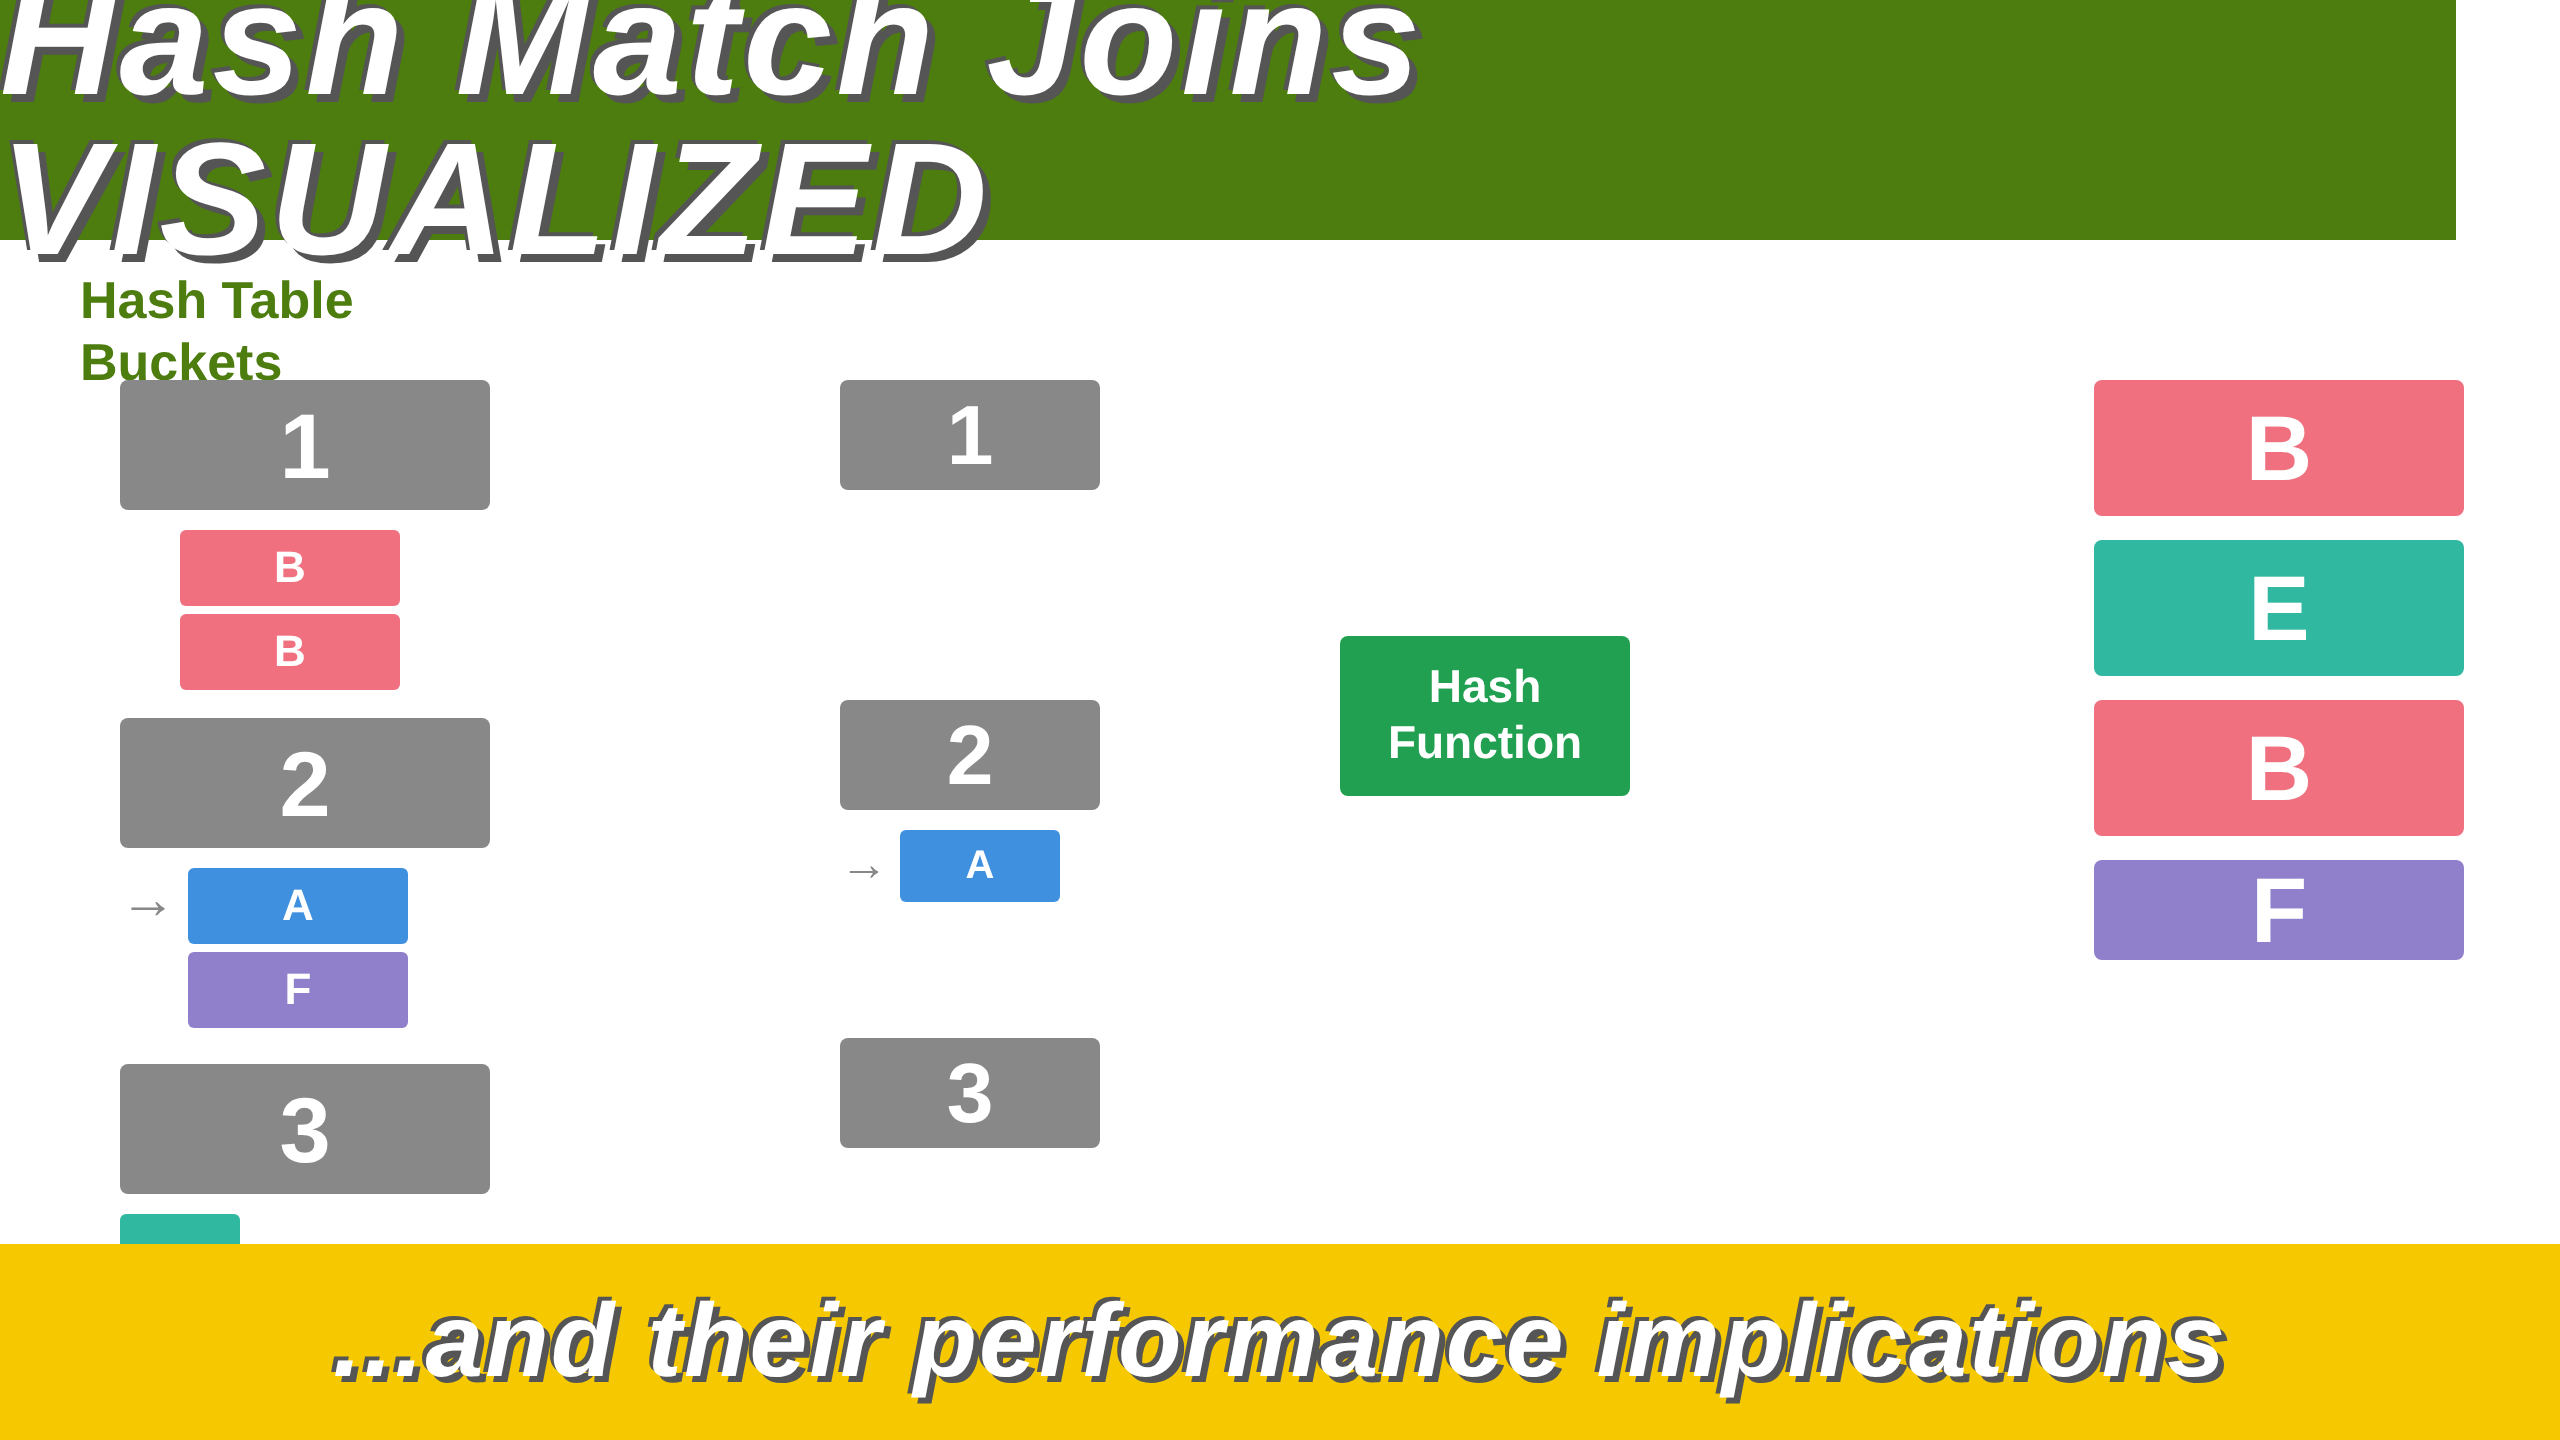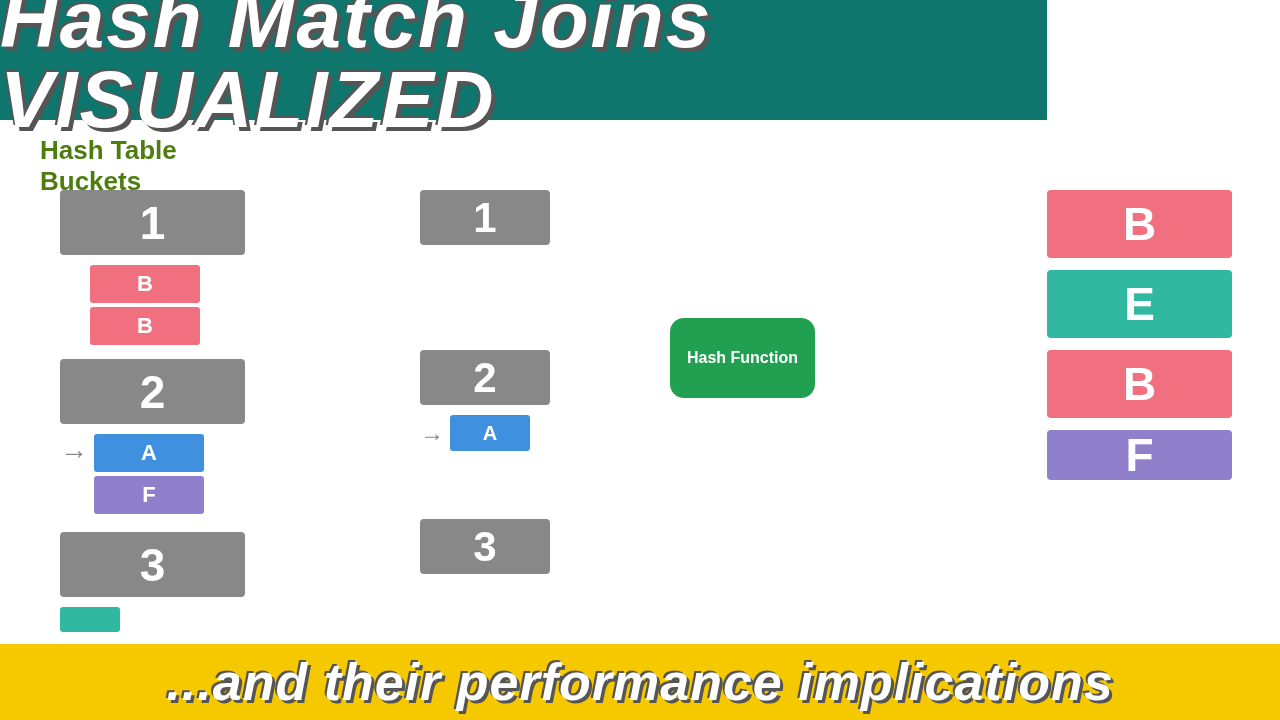--- a/index.html
+++ b/index.html
@@ -10,23 +10,23 @@
       font-family: Arial, sans-serif;
       overflow: hidden;
       position: relative;
     }
 
     
     #top-banner {
       position: absolute;
       top: 0;
       left: 0;
-      width: 1047px;
+      width: 1228px;
       height: 120px;
-      background: #0f766e;
+      background: #4d7c0f;
       display: flex;
       align-items: center;
       justify-content: center;
       z-index: 10;
     }
     #top-banner h1 {
       font-size: 80px;
       font-weight: 900;
       color: white;
       text-shadow: 4px 4px 0 #555, -2px -2px 0 #555;
@@ -34,21 +34,21 @@
       line-height: 1;
       font-style: italic;
     }
 
     
     #bottom-banner {
       position: absolute;
       bottom: 0;
       left: 0;
       width: 1280px;
-      height: 76px;
+      height: 98px;
       background: #F5C800;
       display: flex;
       align-items: center;
       justify-content: center;
       z-index: 10;
     }
     #bottom-banner h2 {
       font-size: 52px;
       font-weight: 900;
       color: white;
@@ -157,27 +157,27 @@
       font-weight: 900;
       margin-bottom: 12px;
     }
 
     
     #hash-function-box {
       position: absolute;
       width: 145px;
       height: 80px;
       background: #20A050;
-      border-radius: 14px;
+      border-radius: 4px;
       display: flex;
       align-items: center;
       justify-content: center;
       text-align: center;
       color: white;
-      font-size: 16px;
+      font-size: 23px;
       font-weight: 900;
       line-height: 1.2;
     }
 
     
     .arrow {
       display: inline-block;
       color: #888;
       font-size: 28px;
       font-weight: bold;

